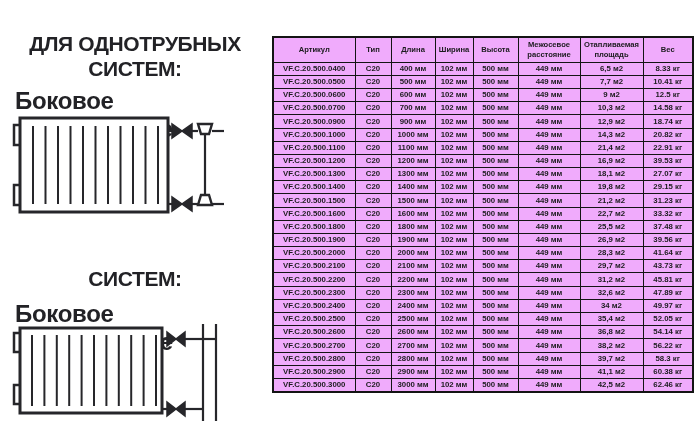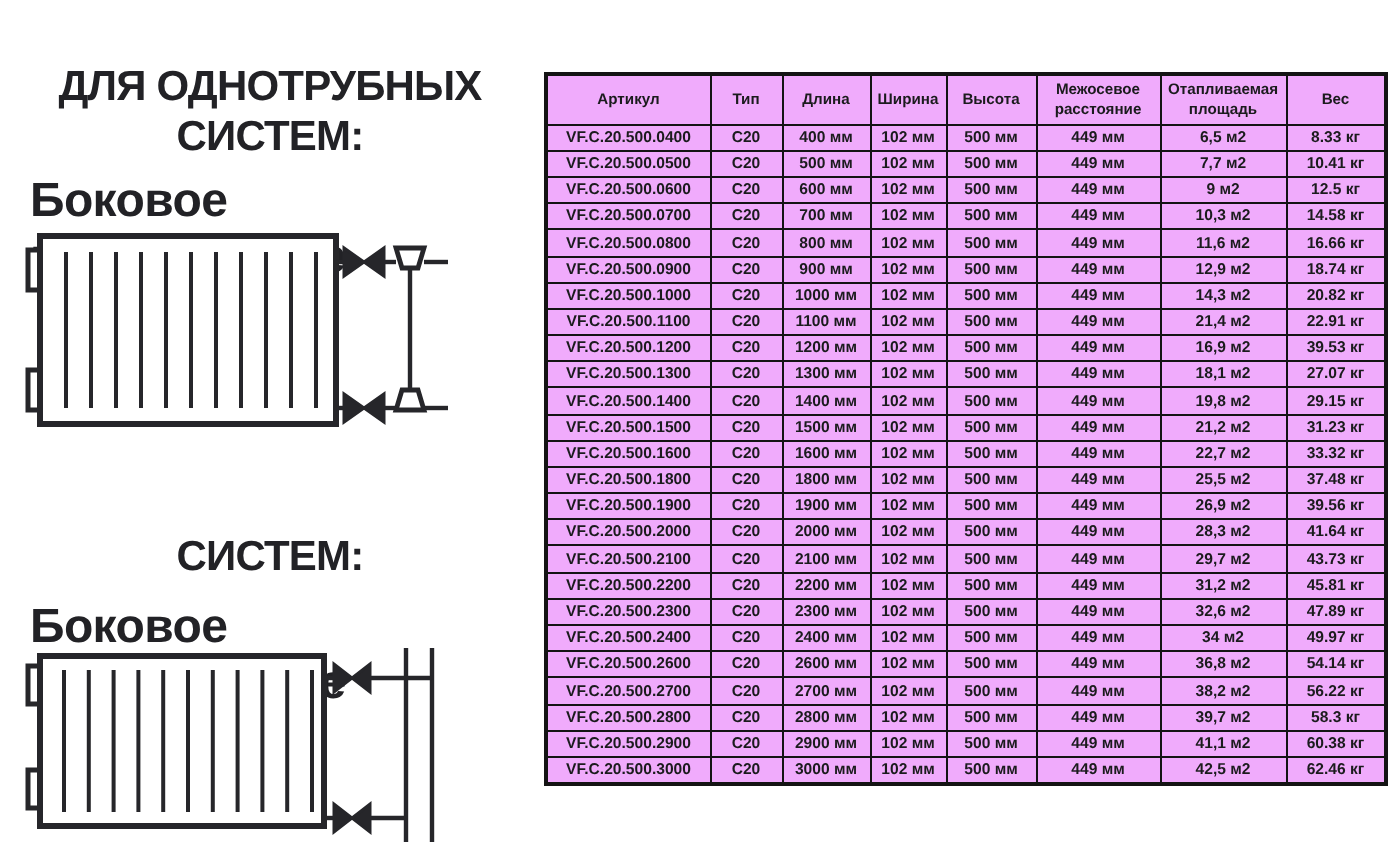--- a/index.html
+++ b/index.html
@@ -193,30 +193,20 @@
             <td>VF.C.20.500.0700</td>
             <td>C20</td>
             <td>700 мм</td>
             <td>102 мм</td>
             <td>500 мм</td>
             <td>449 мм</td>
             <td>10,3 м2</td>
             <td>14.58 кг</td>
           </tr>
           <tr>
-            <td>VF.C.20.500.0800</td>
-            <td>C20</td>
-            <td>800 мм</td>
-            <td>102 мм</td>
-            <td>500 мм</td>
-            <td>449 мм</td>
-            <td>11,6 м2</td>
-            <td>16.66 кг</td>
-          </tr>
-          <tr>
             <td>VF.C.20.500.0900</td>
             <td>C20</td>
             <td>900 мм</td>
             <td>102 мм</td>
             <td>500 мм</td>
             <td>449 мм</td>
             <td>12,9 м2</td>
             <td>18.74 кг</td>
           </tr>
           <tr>
@@ -351,20 +341,30 @@
           </tr>
           <tr>
             <td>VF.C.20.500.2400</td>
             <td>C20</td>
             <td>2400 мм</td>
             <td>102 мм</td>
             <td>500 мм</td>
             <td>449 мм</td>
             <td>34 м2</td>
             <td>49.97 кг</td>
+          </tr>
+          <tr>
+            <td>VF.C.20.500.2500</td>
+            <td>C20</td>
+            <td>2500 мм</td>
+            <td>102 мм</td>
+            <td>500 мм</td>
+            <td>449 мм</td>
+            <td>35,4 м2</td>
+            <td>52.05 кг</td>
           </tr>
           <tr>
             <td>VF.C.20.500.2600</td>
             <td>C20</td>
             <td>2600 мм</td>
             <td>102 мм</td>
             <td>500 мм</td>
             <td>449 мм</td>
             <td>36,8 м2</td>
             <td>54.14 кг</td>

